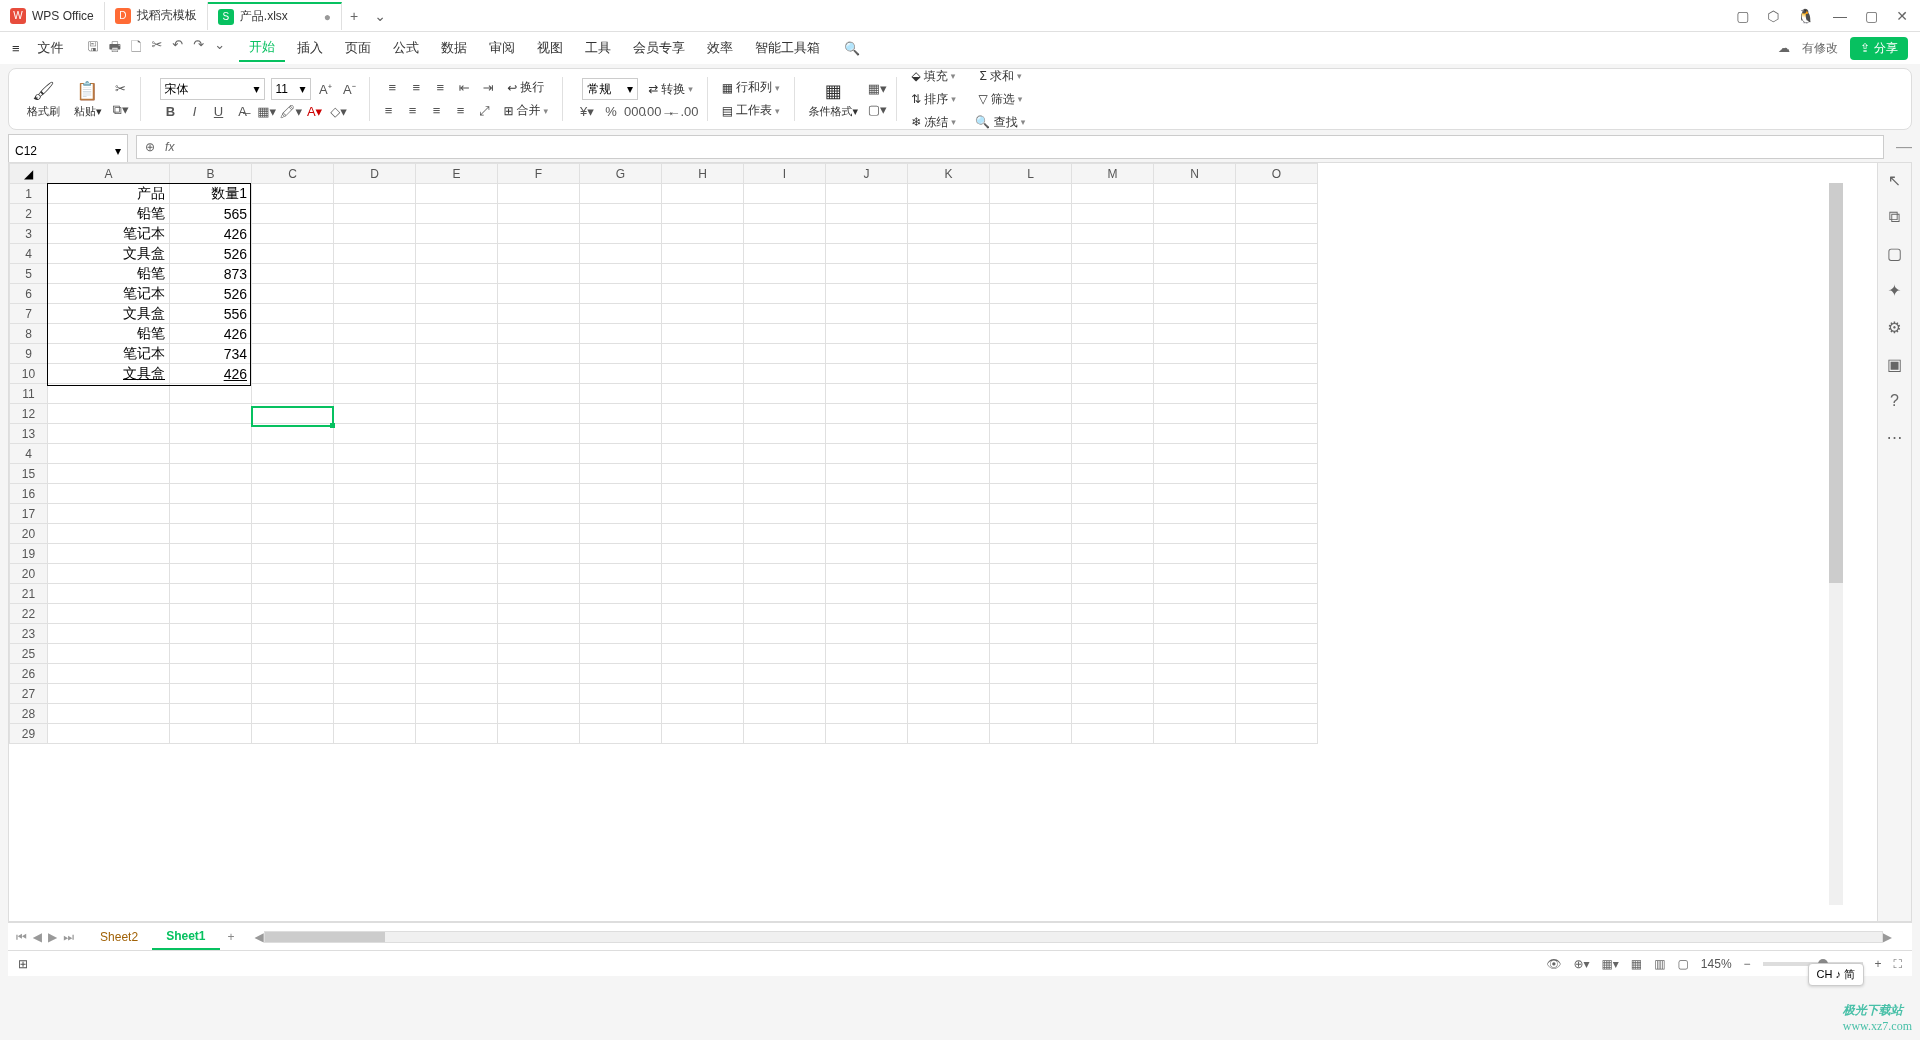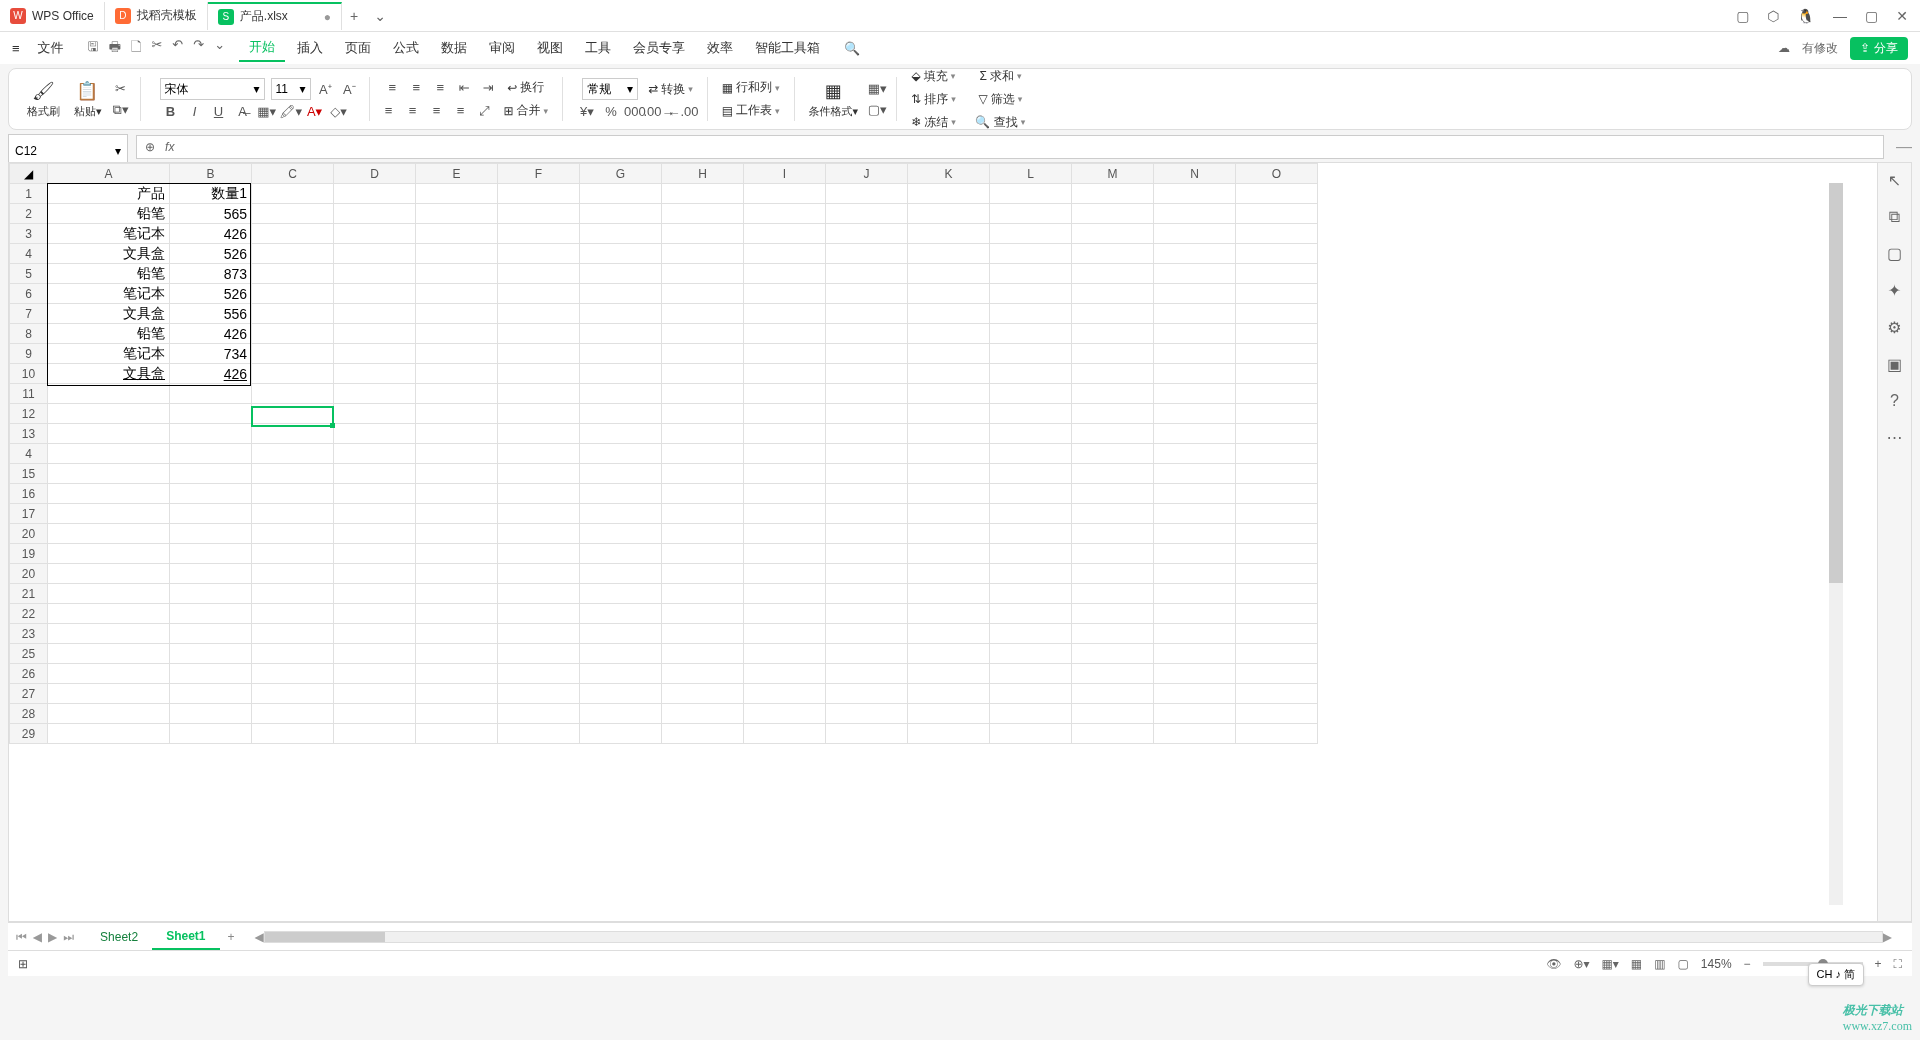--- a/index.html
+++ b/index.html
@@ -65,21 +65,21 @@
 
 .selrange { position:absolute; border:1px solid #000; pointer-events:none; }
 .activecell { position:absolute; border:2px solid #07c160; pointer-events:none; }
 .activecell::after { content:""; position:absolute; right:-3px; bottom:-3px; width:5px; height:5px; background:#07c160; }
 .underline-purple { color:#800080; text-decoration:underline; }
 
 
 .sheetbar { height:28px; background:#fff; display:flex; align-items:center; padding:0 8px; font-size:12px; gap:0; border-top:1px solid #ddd; margin: 0 8px; }
 .sheetbar .nav { display:flex; gap:6px; color:#999; margin-right:12px; }
 .sheetbar .nav span { cursor:pointer; }
-.sheet-tab { padding:5px 14px; cursor:pointer; color:#15803d; }
+.sheet-tab { padding:5px 14px; cursor:pointer; color:#a16207; }
 .sheet-tab.active { color:#07c160; border-bottom:2px solid #07c160; font-weight:bold; }
 .sheet-add { padding:0 8px; color:#888; cursor:pointer; }
 .sheetbar .hscroll { flex:1; margin:0 12px; display:flex; align-items:center; }
 .hscroll-track { flex:1; height:12px; background:#f0f0f0; border:1px solid #ddd; position:relative; }
 .hscroll-thumb { position:absolute; left:0; width:120px; height:100%; background:#ccc; }
 .ime-pill { position:absolute; right:56px; bottom:54px; background:#fff; border:1px solid #ccc; border-radius:4px; padding:3px 8px; font-size:11px; box-shadow:0 1px 3px rgba(0,0,0,0.15); }
 
 
 .statusbar { height:26px; background:#fff; border-top:1px solid #ddd; display:flex; align-items:center; padding:0 10px; font-size:12px; color:#555; margin:0 8px; }
 .statusbar .sb-right { margin-left:auto; display:flex; align-items:center; gap:12px; }

